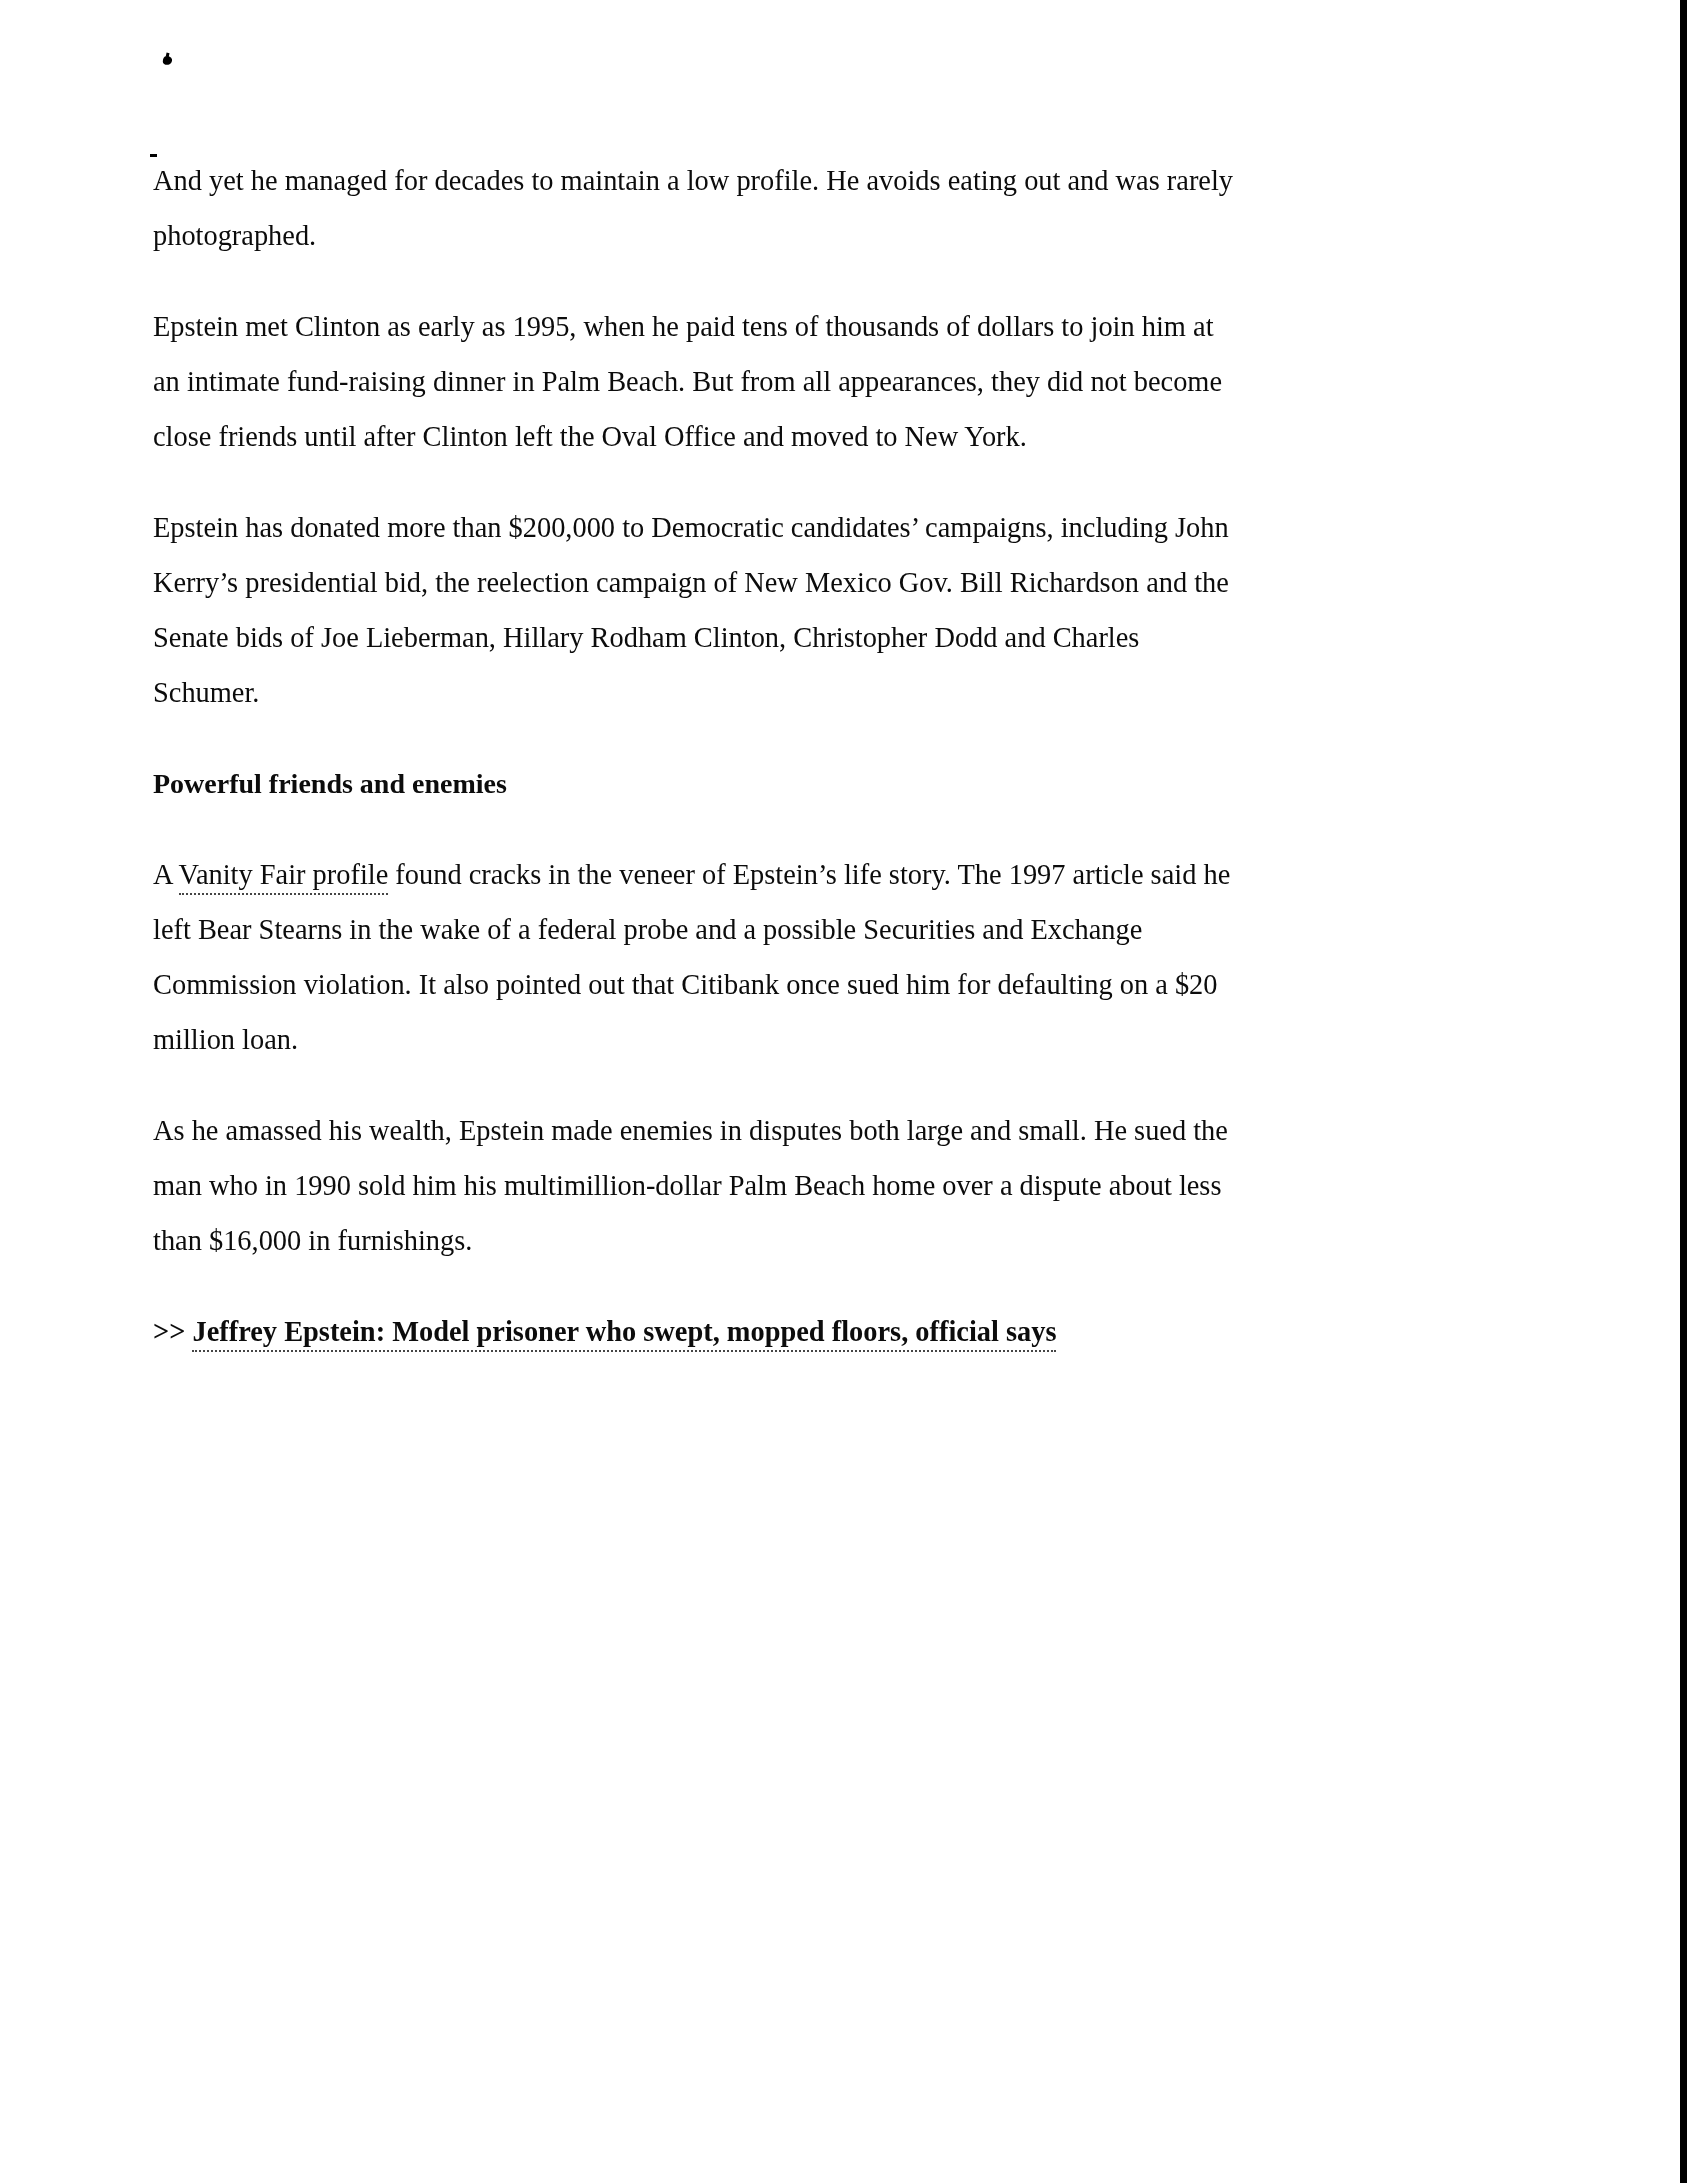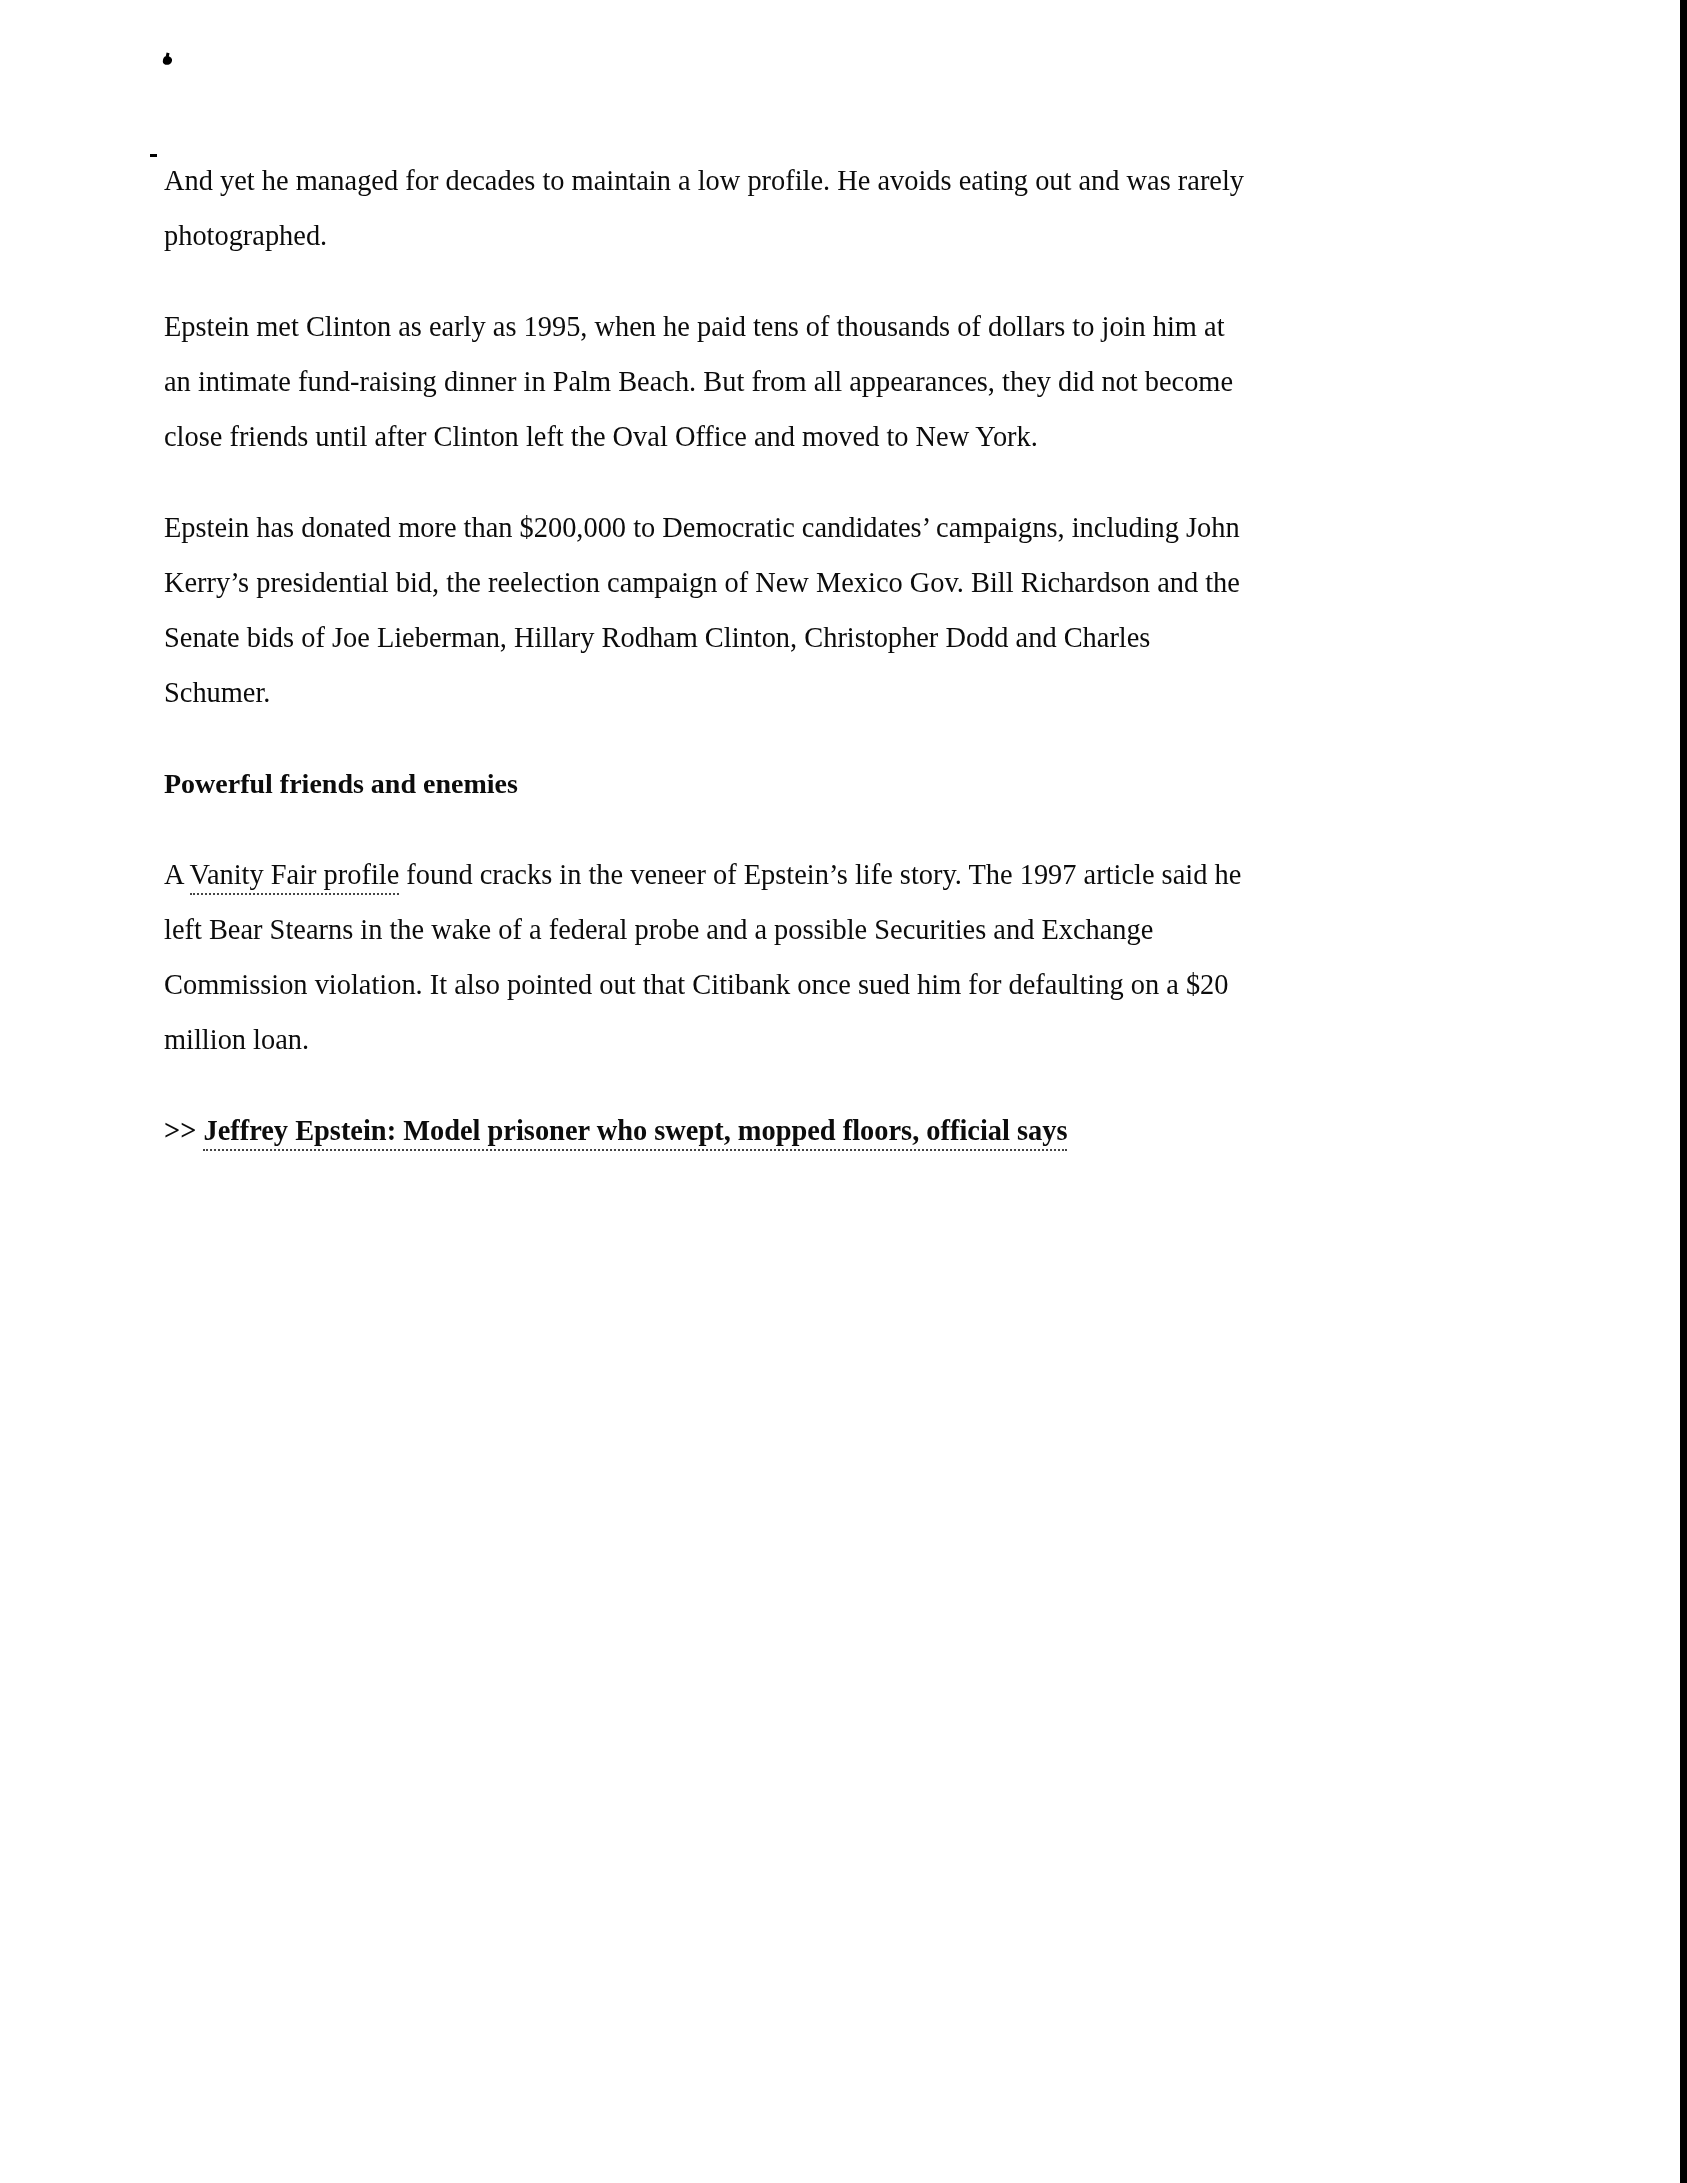--- a/index.html
+++ b/index.html
@@ -52,21 +52,21 @@
   .ink-dash {
     position: absolute;
     left: 150px;
     top: 154px;
     width: 7.3px;
     height: 3.3px;
     background: #000000;
   }
   .content {
     position: absolute;
-    left: 164px;
+    left: 153px;
     top: 153px;
     width: 1469px;
     color: #0c0c0c;
     font-size: 28.4px;
     line-height: 55px;
   }
   .content p {
     margin: 0 0 36px 0;
     white-space: pre-line; 
   }
@@ -104,17 +104,20 @@
 Senate bids of Joe Lieberman, Hillary Rodham Clinton, Christopher Dodd and Charles
 Schumer.</p>
 
     <h2>Powerful friends and enemies</h2>
 
     <p><span>A </span><span class="dotted">Vanity Fair profile</span><span> found cracks in the veneer of Epstein’s life story. The 1997 article said he
 left Bear Stearns in the wake of a federal probe and a possible Securities and Exchange
 Commission violation. It also pointed out that Citibank once sued him for defaulting on a $20
 million loan.</span></p>
 
+    <p>As he amassed his wealth, Epstein made enemies in disputes both large and small. He sued the
+man who in 1990 sold him his multimillion-dollar Palm Beach home over a dispute about less
+than $16,000 in furnishings.</p>
 
     <p class="more-link"><span>&gt;&gt; </span><span class="dotted">Jeffrey Epstein: Model prisoner who swept, mopped floors, official says</span></p>
   </article>
 </div>
 
 
 </body></html>

